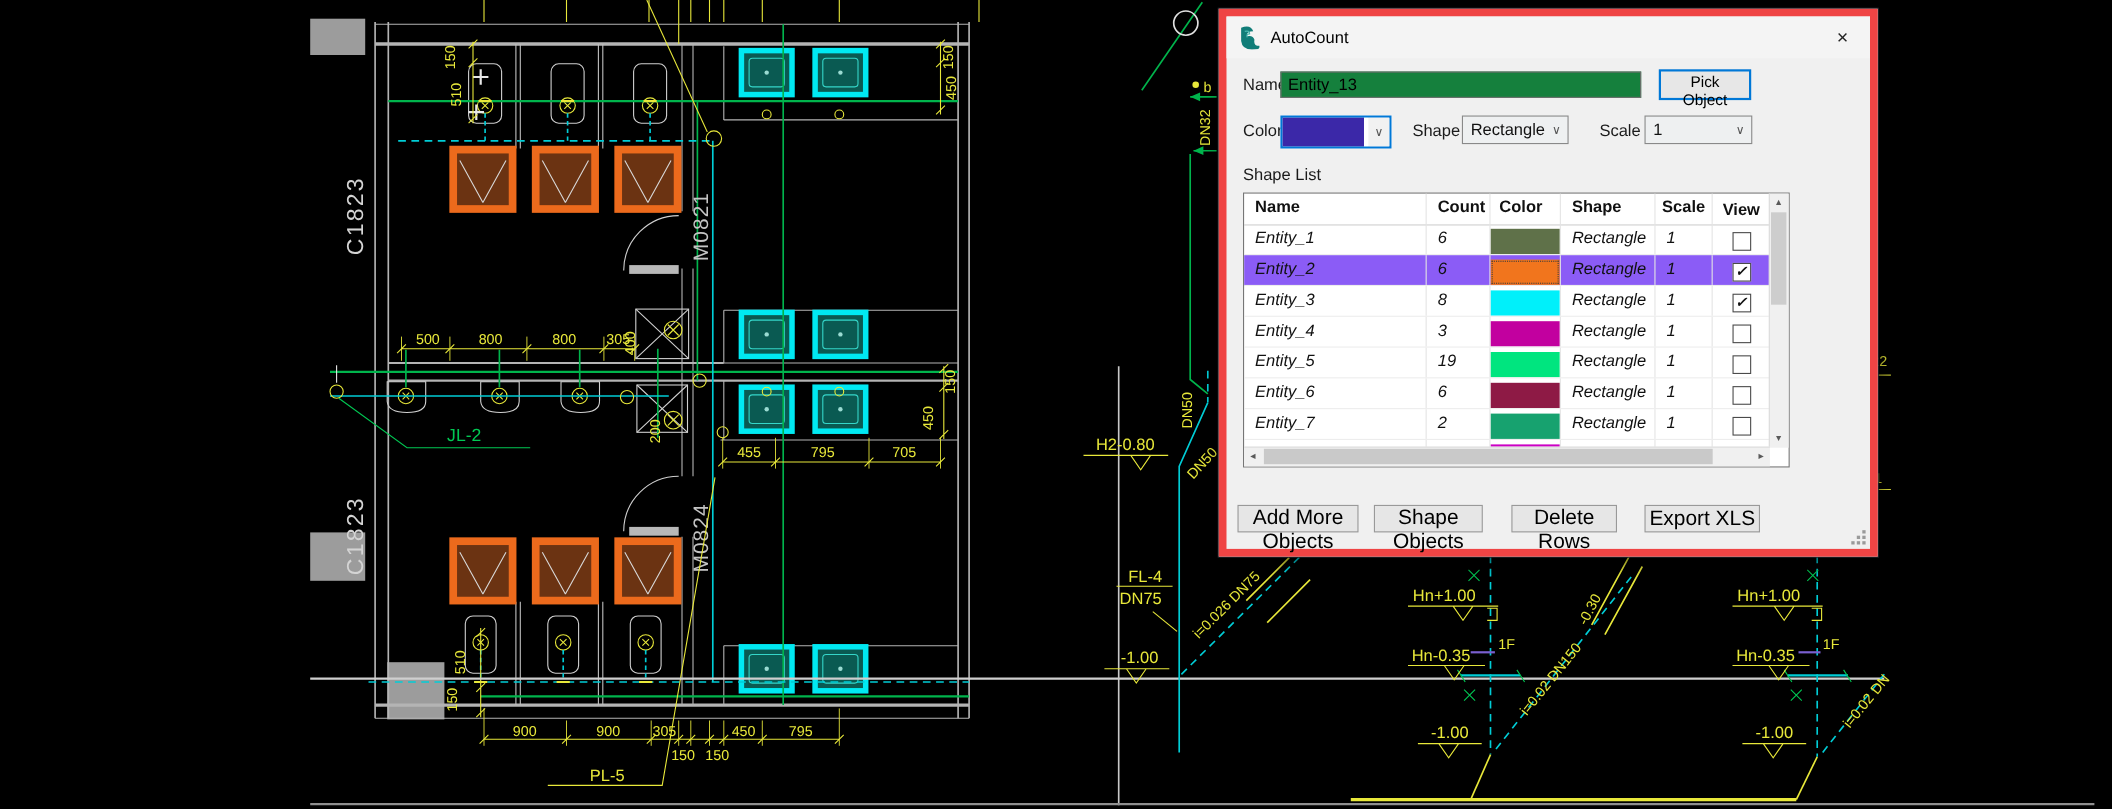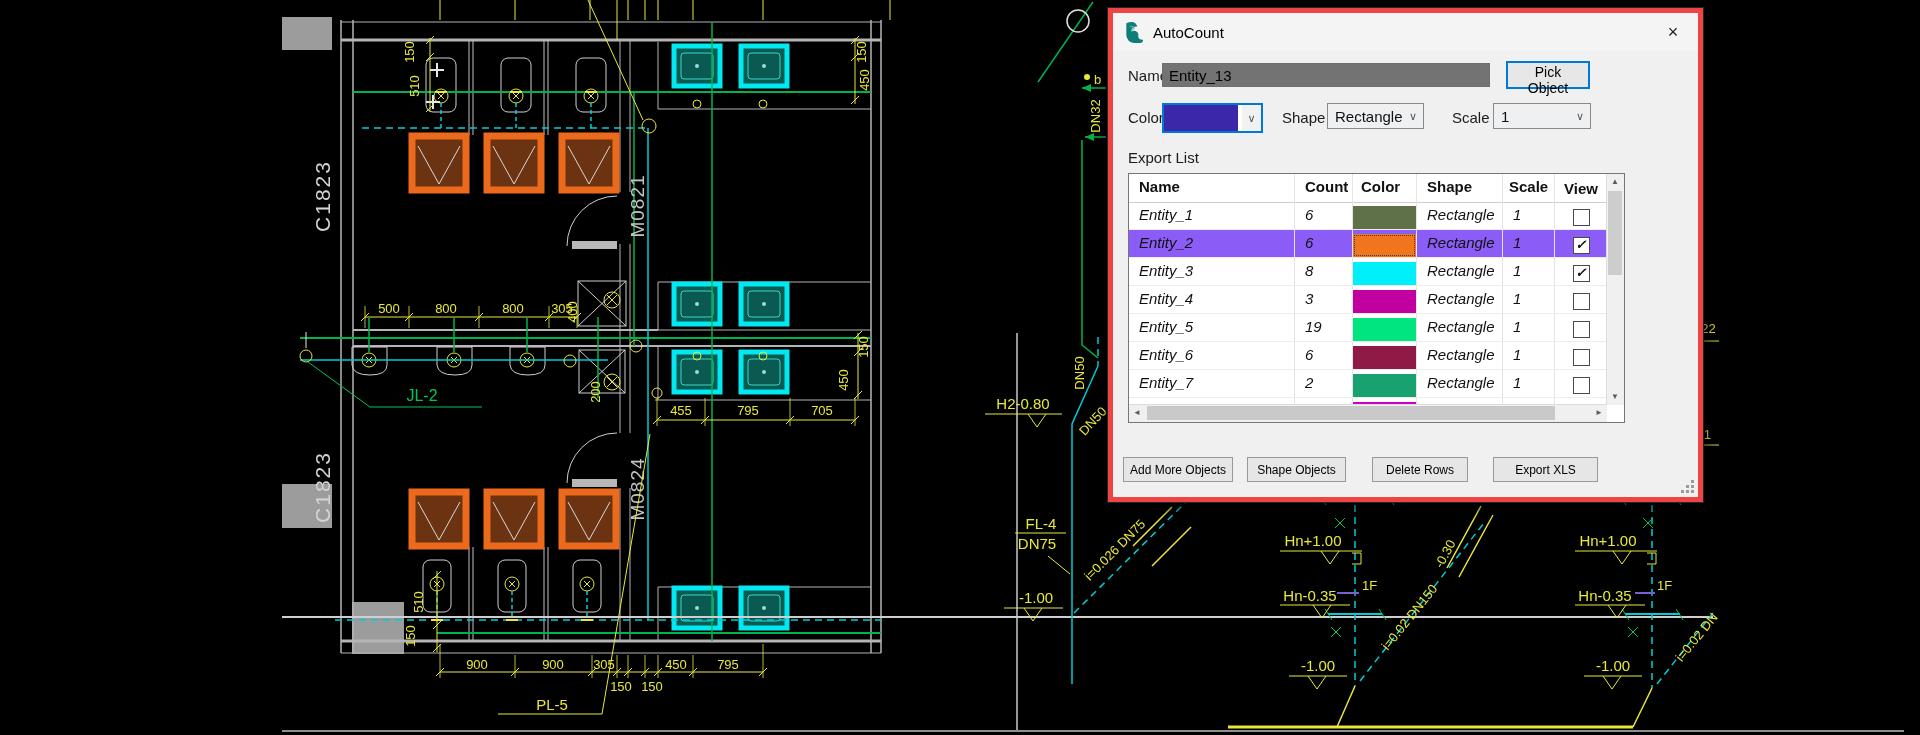--- a/index.html
+++ b/index.html
@@ -6,30 +6,30 @@
             font-family:"Liberation Sans",sans-serif;}
   #stage{position:relative;width:1920px;height:735px;background:#000;}
   svg text{font-family:"Liberation Sans",sans-serif;}
   .dy{font-size:13px;fill:#e8e83a;}
   .lbl{font-size:15px;fill:#e8e83a;}
   .wt{font-size:21px;fill:#d4d4d4;letter-spacing:2px;}
   .mt{font-size:19px;fill:#c4c4c4;letter-spacing:1px;}
 
   
   .dialog{position:absolute;left:1108px;top:8px;width:585px;height:484px;background:#f0f0f0;
-          border:5px solid #ef4444;box-shadow:0 0 0 1px #20262c,4px 6px 16px rgba(0,0,0,.6);
+          border:7px solid #ef4444;box-shadow:0 0 0 1px #20262c,4px 6px 16px rgba(0,0,0,.6);
           font-size:15px;color:#111;}
   .titlebar{position:absolute;left:0;top:0;right:0;height:38px;background:#f4f4f4;display:flex;align-items:center;}
   .logo{width:22px;height:22px;margin-left:10px;}
   .title{margin-left:8px;font-size:15px;color:#000;}
   .close{position:absolute;right:12px;top:6px;width:26px;height:26px;font-size:18px;color:#222;
          text-align:center;line-height:26px;cursor:default;}
   .flabel{position:absolute;color:#1a1a1a;}
   .name-input{position:absolute;left:49px;top:50px;width:320px;height:22px;border:1px solid #6e6e6e;
-              background:#737373;font-size:15px;padding:0 0 0 6px;font-family:"Liberation Sans",sans-serif;}
+              background:#15803d;font-size:15px;padding:0 0 0 6px;font-family:"Liberation Sans",sans-serif;}
   .pick{position:absolute;left:393px;top:48px;width:84px;height:28px;background:#e7e7e7;
         border:2px solid #0078d7;font-size:14px;font-family:"Liberation Sans",sans-serif;}
   .combo{position:absolute;left:49px;top:90px;width:97px;height:26px;border:2px solid #0078d7;
          background:#fff;display:flex;}
   .swatch{flex:1;}
   .combo-gap{width:4px;background:#fff;}
   .combo-arrow{width:19px;background:#f1f1f1;display:flex;align-items:center;justify-content:center;
                font-size:11px;color:#555;}
   .selectbox{position:absolute;height:26px;border:1px solid #898989;background:#eef0f1;
              padding:4px 22px 0 7px;box-sizing:border-box;font-size:15px;}
@@ -62,21 +62,21 @@
   .vs-up{top:0}.vs-down{bottom:0}
   .vs-thumb{position:absolute;left:1px;top:17px;width:14px;height:84px;background:#cdcdcd;}
   .hscroll{position:absolute;left:0;right:17px;bottom:0;height:17px;background:#f0f0f0;
            border-top:1px solid #dcdcdc;}
   .hs-left,.hs-right{position:absolute;top:0;width:16px;height:16px;text-align:center;font-size:8px;
            color:#5a5a5a;line-height:16px;}
   .hs-left{left:0}.hs-right{right:0}
   .hs-thumb{position:absolute;left:18px;top:1px;height:14px;width:408px;background:#c9c9c9;}
 
   .dbtn{position:absolute;top:444px;height:25px;background:#e6e6e6;border:1px solid #999;
-        font-size:12px;font-family:"Liberation Sans",sans-serif;padding:0;}
+        font-size:19px;font-family:"Liberation Sans",sans-serif;padding:0;}
   .b1{left:10px;width:110px}.b2{left:134px;width:99px}.b3{left:259px;width:96px}.b4{left:380px;width:105px}
   .grip{position:absolute;right:4px;bottom:4px;width:3px;height:3px;background:#9a9a9a;
         box-shadow:-5px 0 #9a9a9a,0 -5px #9a9a9a,-10px 0 #9a9a9a,0 -10px #9a9a9a,-5px -5px #9a9a9a;}
 </style>
 </head>
 <body>
 
 <div id="stage">
 
 <svg width="1920" height="735" viewBox="0 0 1920 735">
@@ -385,21 +385,21 @@
   <div class="selectbox shape-select">
     <span>Rectangle</span>
     <span class="chev">∨</span>
   </div>
   <label class="flabel" style="left:339px;top:96px">Scale</label>
   <div class="selectbox scale-select">
     <span>1</span>
     <span class="chev">∨</span>
   </div>
 
-  <label class="flabel" style="left:15px;top:136px">Export List</label>
+  <label class="flabel" style="left:15px;top:136px">Shape List</label>
 
   <div class="rtable">
     <div class="thead">
       <div class="tc c-name">Name</div>
       <div class="tc c-count">Count</div>
       <div class="tc c-color" style="padding:4px 0 0 8px">Color</div>
       <div class="tc c-shape">Shape</div>
       <div class="tc c-scale" style="padding-left:6px">Scale</div>
       <div class="tc c-view">View</div>
     </div>

